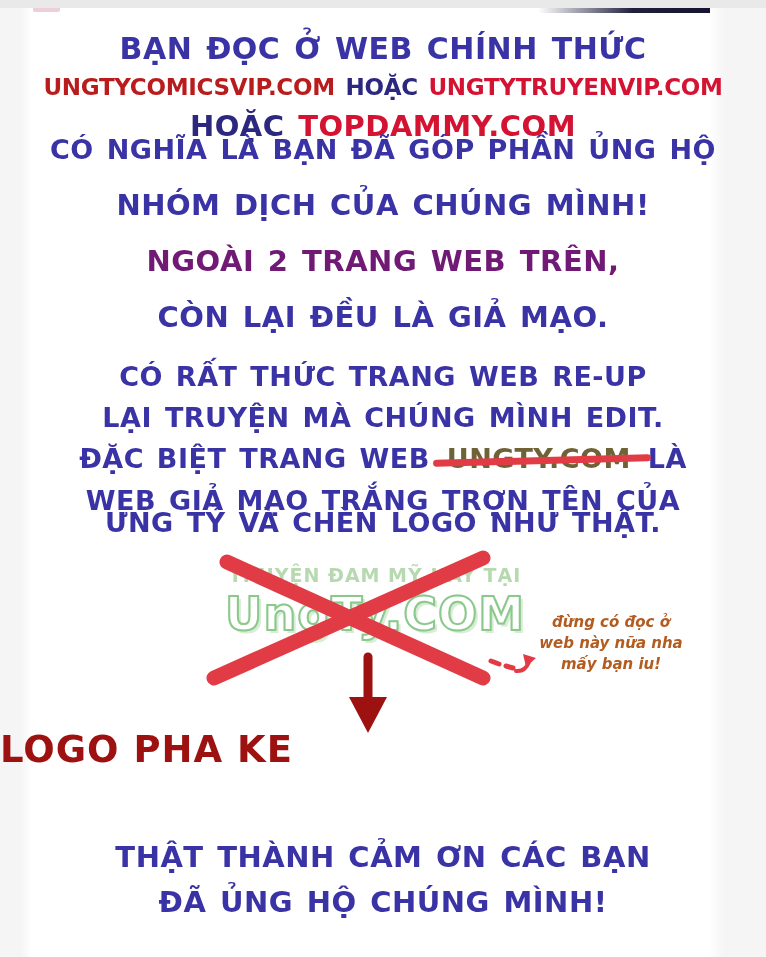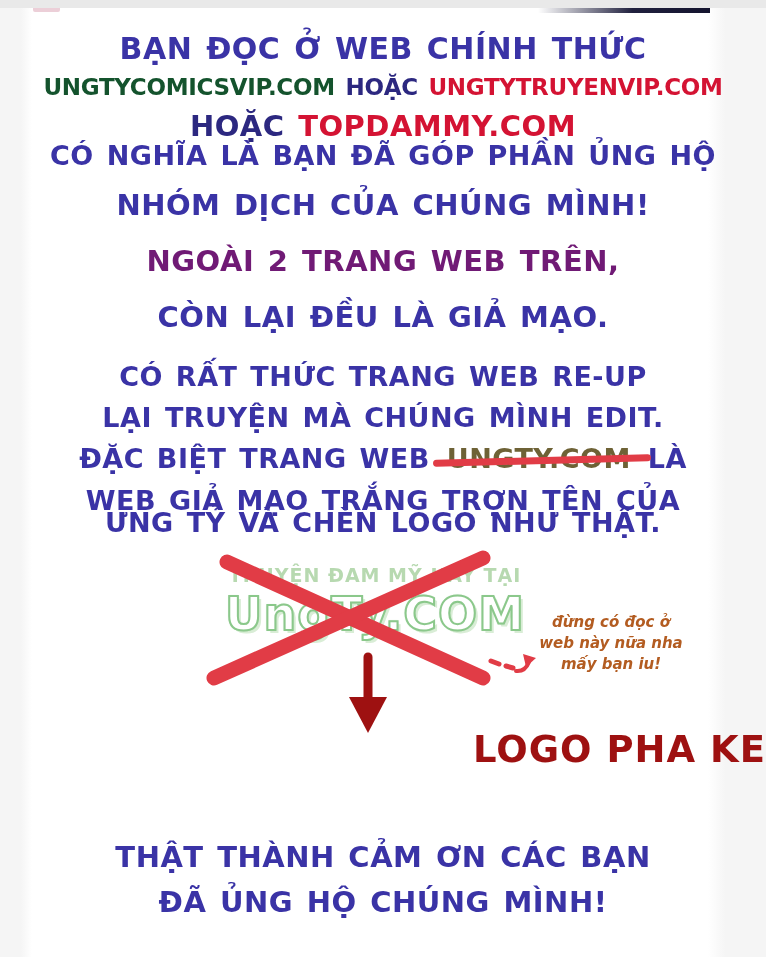--- a/index.html
+++ b/index.html
@@ -47,47 +47,47 @@
     text-shadow:0 0 1px #8bc88b,0 0 2px #a9d6a9,3px 3px 0 #d9edd6;
     white-space:nowrap;
   }
   .cross-svg{position:absolute;left:190px;top:533px;width:348px;height:152px;}
   .down-arrow-svg{position:absolute;left:342px;top:644px;width:56px;height:88px;}
   .note{
     position:absolute;left:506px;top:604px;width:210px;
     text-align:center;font-style:italic;font-size:15px;line-height:1.4;
     letter-spacing:0;white-space:nowrap;
   }
-  .caption{position:absolute;left:0;top:720px;width:766px;text-align:right;
+  .caption{position:absolute;left:0;top:720px;width:766px;text-align:left;
     font-size:37px;letter-spacing:1px;white-space:nowrap;}
 </style>
 </head>
 <body>
 
 <div class="page">
 
   <div class="margin-left"></div>
   <div class="margin-right"></div>
   <div class="strip-pink"></div>
   <div class="strip-navy"></div>
 
   <div class="line fs30" style="top: 24px; color: rgb(58, 51, 166);">BẠN ĐỌC Ở WEB CHÍNH THỨC</div>
 
   <div class="line fs23" style="top:66px">
-    <span style="color: #14532d;">UNGTYCOMICSVIP.COM</span>
+    <span style="color: #b91c1c;">UNGTYCOMICSVIP.COM</span>
     <span style="color: rgb(44, 40, 128);">HOẶC</span>
     <span style="color: rgb(212, 19, 51);">UNGTYTRUYENVIP.COM</span>
   </div>
 
   <div class="line fs29" style="top:102px">
     <span style="color: rgb(44, 40, 128);">HOẶC</span>
     <span style="color: rgb(212, 19, 51);">TOPDAMMY.COM</span>
   </div>
 
-  <div class="line fs27" style="top: 132px; color: rgb(58, 51, 166);">CÓ NGHĨA LÀ BẠN ĐÃ GÓP PHẦN ỦNG HỘ</div>
+  <div class="line fs27" style="top: 126px; color: rgb(58, 51, 166);">CÓ NGHĨA LÀ BẠN ĐÃ GÓP PHẦN ỦNG HỘ</div>
   <div class="line fs29" style="top: 181px; color: rgb(58, 51, 166);">NHÓM DỊCH CỦA CHÚNG MÌNH!</div>
 
   <div class="line fs29" style="top: 237px; color: #701a75;">NGOÀI 2 TRANG WEB TRÊN,</div>
   <div class="line fs29" style="top: 293px; color: rgb(58, 51, 166);">CÒN LẠI ĐỀU LÀ GIẢ MẠO.</div>
 
   <div class="line fs27" style="top: 353px; color: rgb(58, 51, 166);">CÓ RẤT THỨC TRANG WEB RE-UP</div>
   <div class="line fs27" style="top: 394px; color: rgb(58, 51, 166);">LẠI TRUYỆN MÀ CHÚNG MÌNH EDIT.</div>
 
   <div class="line fs27" style="top:435px">
     <span style="color: rgb(58, 51, 166);">ĐẶC BIỆT TRANG WEB</span>

